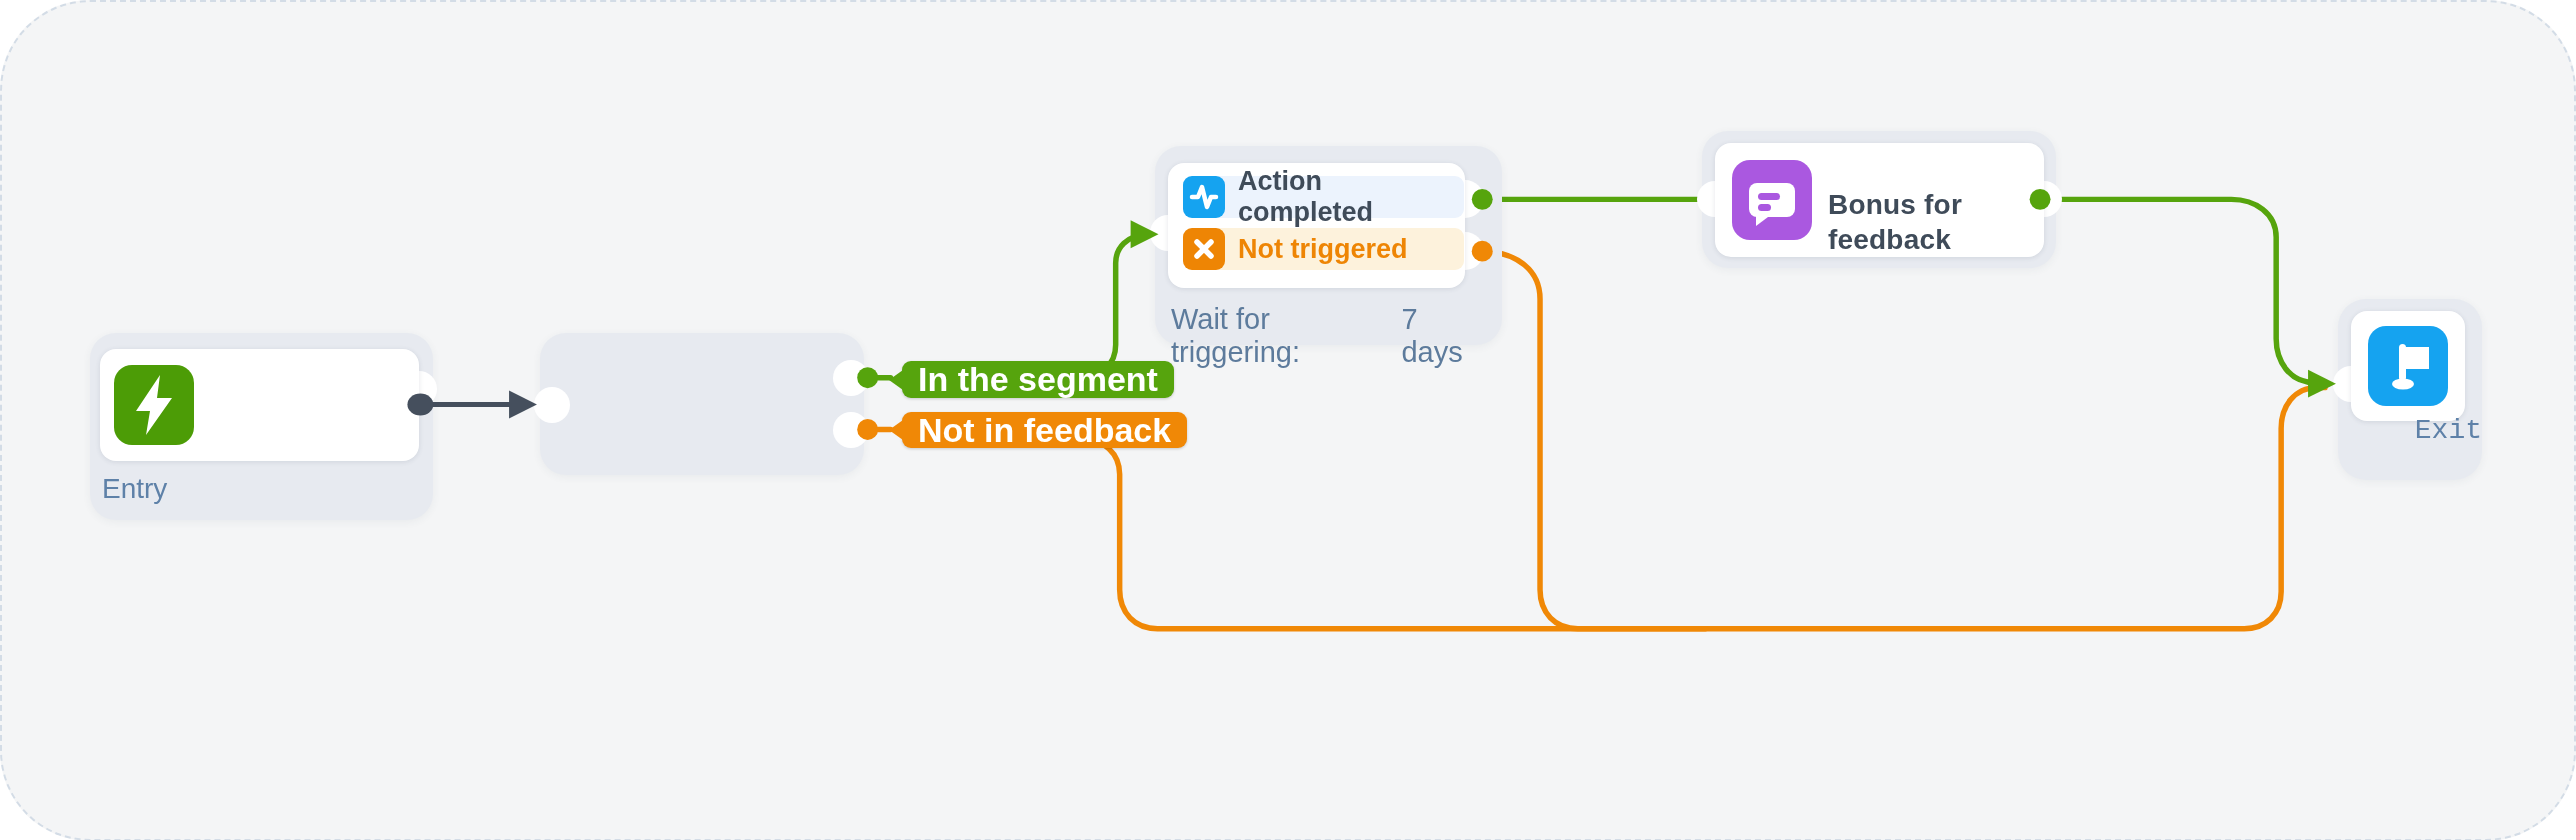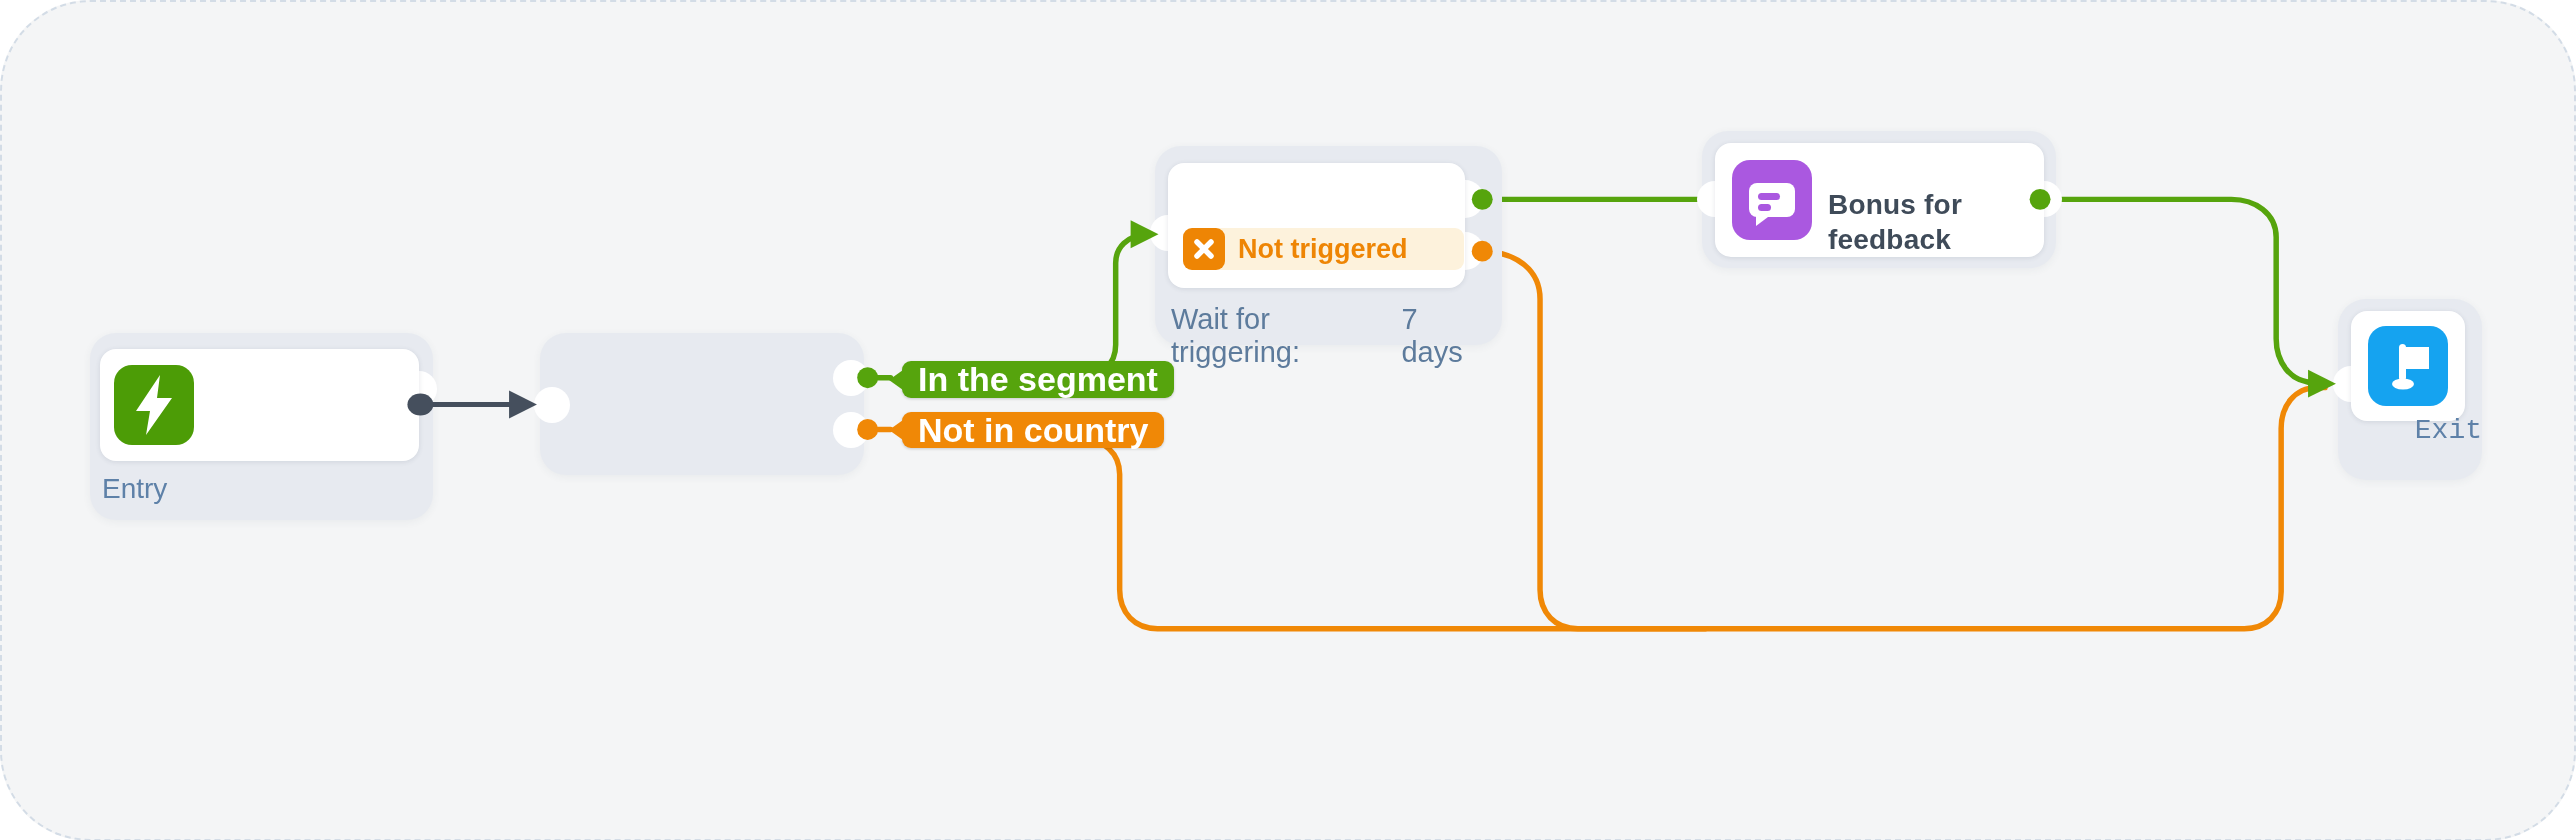--- a/index.html
+++ b/index.html
@@ -122,20 +122,26 @@
     <div class="bump" id="users-bump-l"></div>
     <div class="bump" id="users-bump-r1"></div>
     <div class="bump" id="users-bump-r2"></div>
   </div>
 
   <div class="node" id="trigger-node">
     <div class="bump" id="trigger-bump-l"></div>
     <div class="bump" id="trigger-bump-r1"></div>
     <div class="bump" id="trigger-bump-r2"></div>
     <div class="card" id="trigger-card">
+      <div class="trow" id="trow-0">
+        <svg class="icon-sq sq-blue" width="42" height="42" viewBox="0 0 42 42">
+          <polyline points="9,21 15,21 19,11 24,31 28,21 33,21" fill="none" stroke="#ffffff" stroke-width="4.5" stroke-linecap="round" stroke-linejoin="round"></polyline>
+        </svg>
+        <div class="trow-label">Action completed</div>
+      </div>
       <div class="trow" id="trow-1">
         <svg class="icon-sq sq-orange" width="42" height="42" viewBox="0 0 42 42">
           <path d="M14 14 L28 28 M28 14 L14 28" stroke="#ffffff" stroke-width="5.5" stroke-linecap="round"></path>
         </svg>
         <div class="trow-label">Not triggered</div>
       </div>
     </div>
     <div id="wait-row">
       <span>Wait for triggering:</span>
       <span>7 days</span>
@@ -163,21 +169,21 @@
       <svg class="icon-sq sq-blue" width="80" height="80" viewBox="0 0 80 80">
         <rect x="31" y="18" width="7" height="37" rx="3.5" fill="#ffffff"></rect>
         <path d="M38 21 H61 V43 H38 Z" fill="#ffffff"></path>
         <ellipse cx="35" cy="58" rx="11" ry="5.5" fill="#ffffff"></ellipse>
       </svg>
     </div>
     <div class="node-sub" id="exit-label">Exit</div>
   </div>
 
   <div class="badge" id="badge-in">In the segment</div>
-  <div class="badge" id="badge-not">Not in country</div>
+  <div class="badge" id="badge-not">Not in feedback</div>
 
   <svg class="layer" id="overlay" viewBox="0 0 2586 844" width="2576" height="841">
     <ellipse class="fill-dark" cx="420" cy="404" rx="13" ry="11"></ellipse>
     <polygon class="fill-dark" points="509,390 537,404 509,418"></polygon>
     <circle class="fill-green" cx="869" cy="377" r="10.5"></circle>
     <circle class="fill-orange" cx="869" cy="429" r="10.5"></circle>
     <polygon class="fill-green" points="1133,219 1161,233 1133,247"></polygon>
     <circle class="fill-green" cx="1486" cy="198" r="10.5"></circle>
     <circle class="fill-orange" cx="1486" cy="250" r="10.5"></circle>
     <circle class="fill-green" cx="2046" cy="198" r="10.5"></circle>

